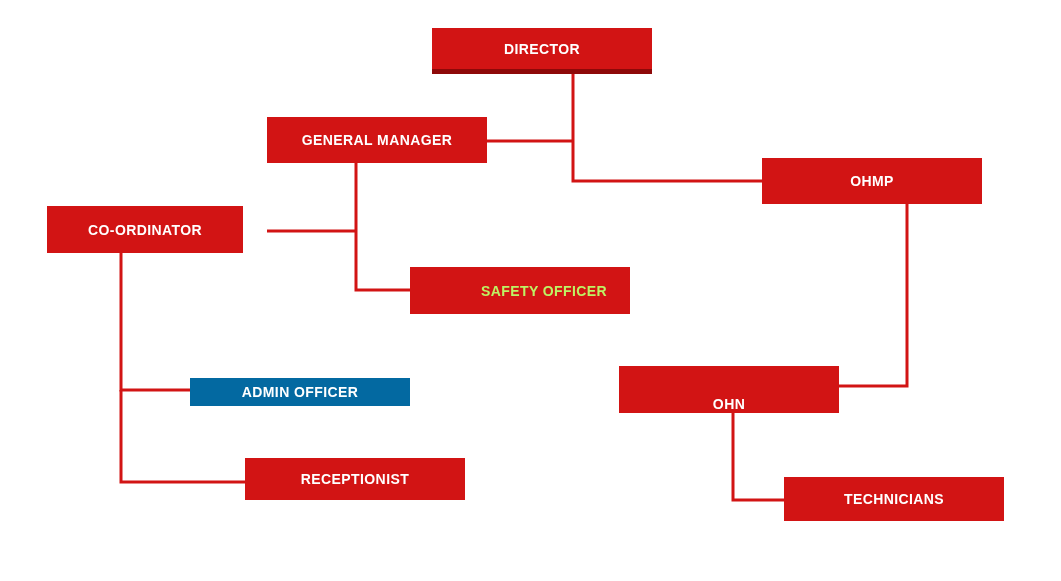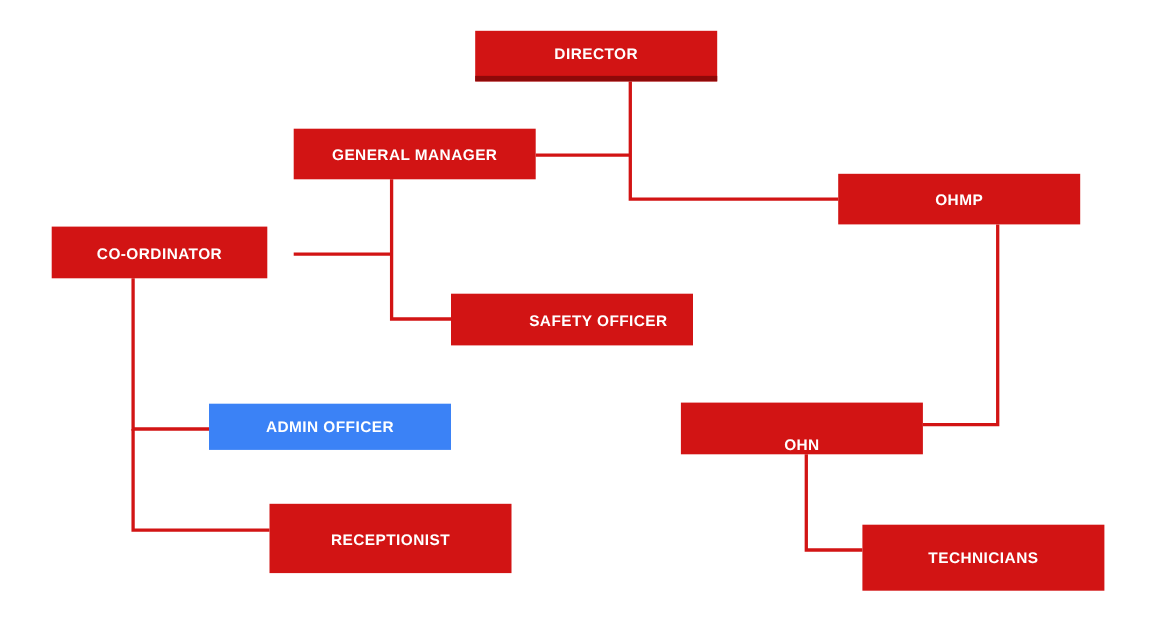--- a/index.html
+++ b/index.html
@@ -59,27 +59,27 @@
     <div class="node" style="left: 267px; top: 117px; width: 220px; height: 46px; background: rgb(210, 20, 20);">
     <span class="node-label" style="color: rgb(255, 255, 255);">GENERAL MANAGER</span>
   </div>
     <div class="node" style="left: 762px; top: 158px; width: 220px; height: 46px; background: rgb(210, 20, 20);">
     <span class="node-label" style="color: rgb(255, 255, 255);">OHMP</span>
   </div>
     <div class="node" style="left: 47px; top: 206px; width: 196px; height: 47px; background: rgb(210, 20, 20);">
     <span class="node-label" style="color: rgb(255, 255, 255);">CO-ORDINATOR</span>
   </div>
     <div class="node" style="left: 410px; top: 267px; width: 220px; height: 47px; background: rgb(210, 20, 20);">
-    <span class="node-label" style="color: #ffffff; margin-left: 48px;">SAFETY OFFICER</span>
+    <span class="node-label" style="color: #bef264; margin-left: 48px;">SAFETY OFFICER</span>
   </div>
-    <div class="node" style="left: 190px; top: 367px; width: 220px; height: 42px; background: #3b82f6;">
+    <div class="node" style="left: 190px; top: 378px; width: 220px; height: 28px; background: #0369a1;">
     <span class="node-label" style="color: rgb(255, 255, 255);">ADMIN OFFICER</span>
   </div>
     <div class="node" style="left: 619px; top: 366px; width: 220px; height: 47px; background: rgb(210, 20, 20);">
     <span class="node-label" style="color: rgb(255, 255, 255); margin-top: 29px;">OHN</span>
   </div>
-    <div class="node" style="left: 245px; top: 458px; width: 220px; height: 63px; background: rgb(210, 20, 20);">
+    <div class="node" style="left: 245px; top: 458px; width: 220px; height: 42px; background: rgb(210, 20, 20);">
     <span class="node-label" style="color: rgb(255, 255, 255);">RECEPTIONIST</span>
   </div>
-    <div class="node" style="left: 784px; top: 477px; width: 220px; height: 60px; background: rgb(210, 20, 20);">
+    <div class="node" style="left: 784px; top: 477px; width: 220px; height: 44px; background: rgb(210, 20, 20);">
     <span class="node-label" style="color: rgb(255, 255, 255);">TECHNICIANS</span>
   </div>
   </div>
 
 </body></html>

